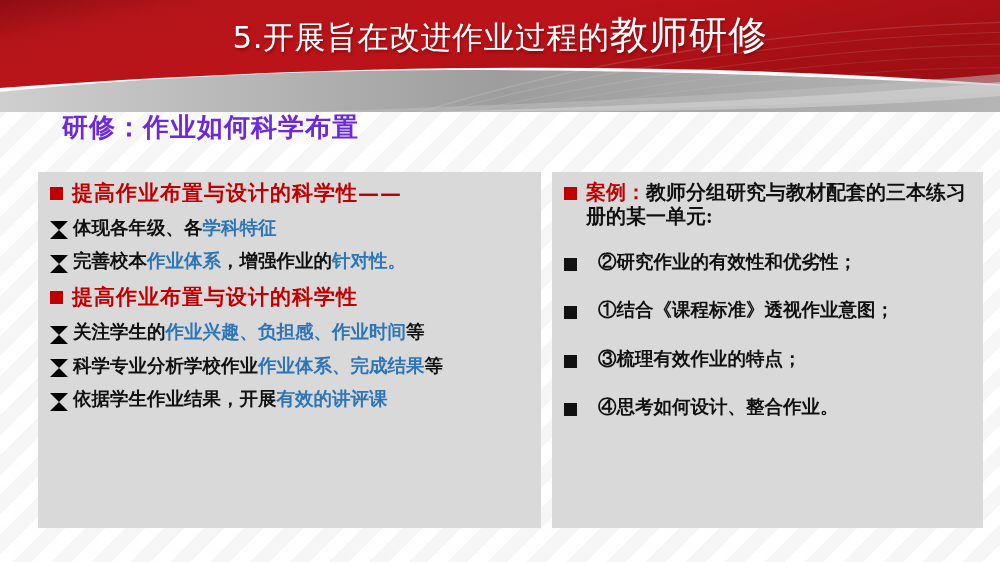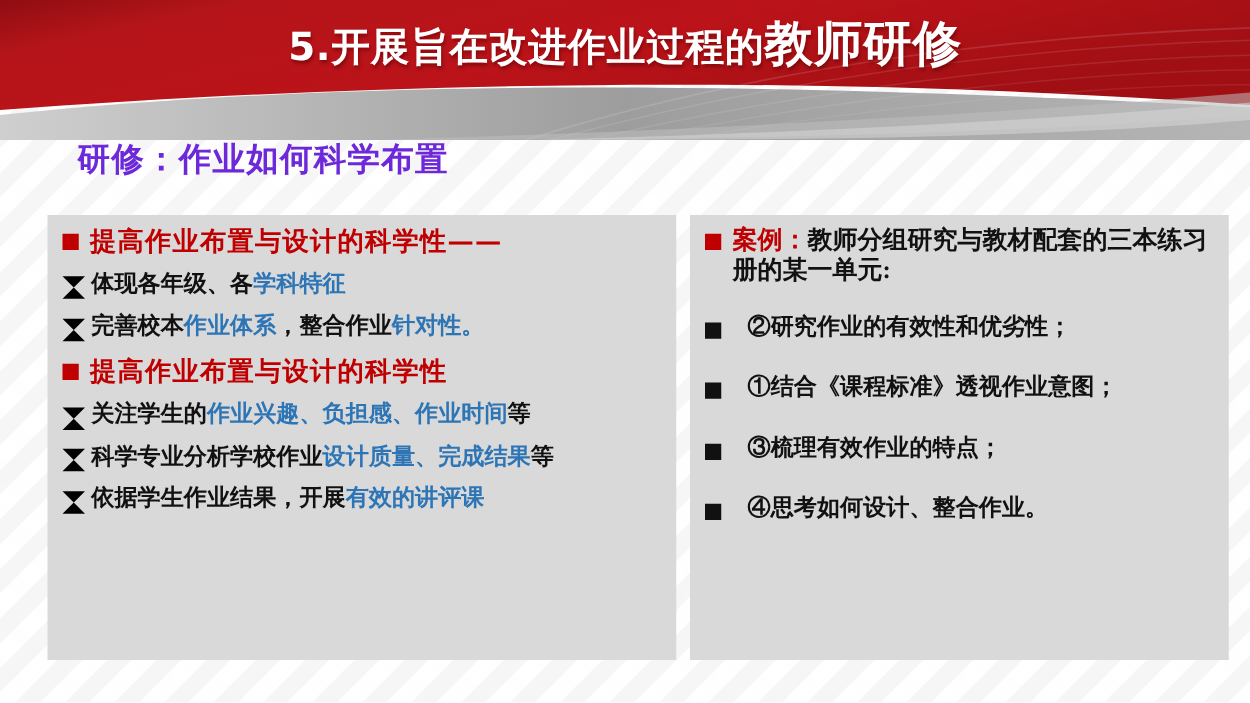--- a/index.html
+++ b/index.html
@@ -33,21 +33,21 @@
     overflow: hidden;
   }
   #header-banner svg { display: block; }
 
   #title-text {
     position: absolute;
     left: 0; top: 8px;
     width: 1000px;
     text-align: center;
     color: #ffffff;
-    font-weight: bold;
+    font-weight: normal;
     letter-spacing: 0.5px;
     text-shadow: 1px 2px 3px rgba(90,0,0,0.55);
     white-space: nowrap;
     font-family: "DejaVu Sans", sans-serif;
   }
   #title-main { font-size: 31px; }
   #title-emph { font-size: 39px; }
 
   
   #subtitle {
@@ -195,36 +195,36 @@
     </div>
 
     <div class="row">
       <span class="bullet diamond"></span>
       <span class="txt item"><span>体现各年级、各</span><span class="blue">学科特征</span></span>
     </div>
 
 
     <div class="row">
       <span class="bullet diamond"></span>
-      <span class="txt item"><span>完善校本</span><span class="blue">作业体系</span><span>，整合作业</span><span class="blue">针对性。</span></span>
+      <span class="txt item"><span>完善校本</span><span class="blue">作业体系</span><span>，增强作业的</span><span class="blue">针对性。</span></span>
     </div>
 
     <div class="row head-row">
       <span class="bullet sq-red"></span>
       <span class="txt head">提高作业布置与设计的科学性</span>
     </div>
 
     <div class="row">
       <span class="bullet diamond"></span>
       <span class="txt item"><span>关注学生的</span><span class="blue">作业兴趣、负担感、作业时间</span><span>等</span></span>
     </div>
 
     <div class="row">
       <span class="bullet diamond"></span>
-      <span class="txt item"><span>科学专业分析学校作业</span><span class="blue">设计质量、完成结果</span><span>等</span></span>
+      <span class="txt item"><span>科学专业分析学校作业</span><span class="blue">作业体系、完成结果</span><span>等</span></span>
     </div>
 
     <div class="row">
       <span class="bullet diamond"></span>
       <span class="txt item"><span>依据学生作业结果，开展</span><span class="blue">有效的讲评课</span></span>
     </div>
 
   </div>
 
   <div id="panel-right" class="panel">

